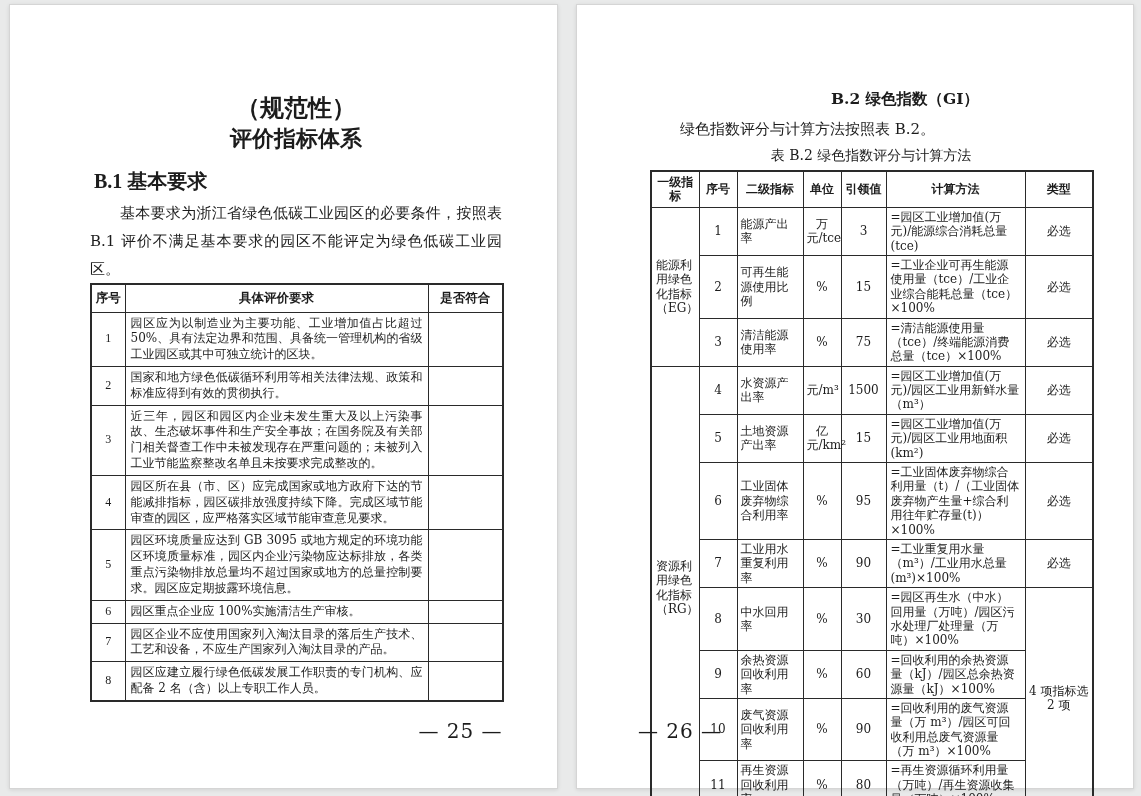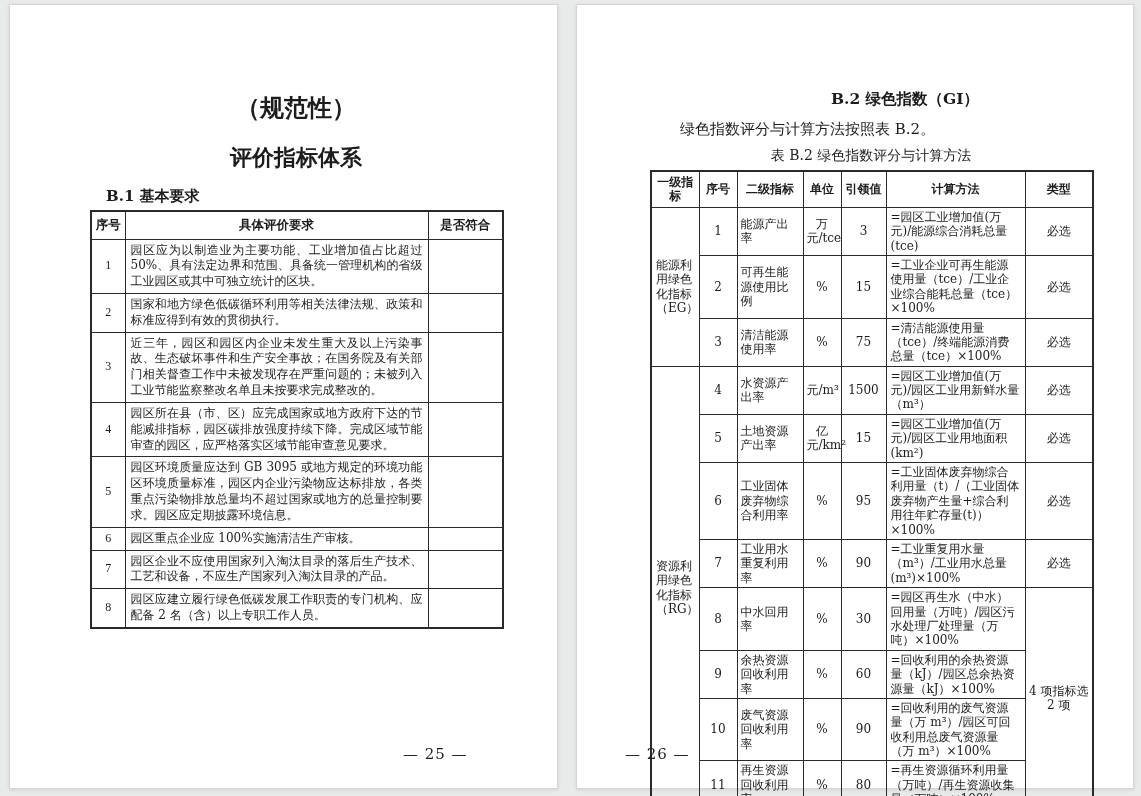--- a/index.html
+++ b/index.html
@@ -20,41 +20,41 @@
     box-shadow: 0 1px 4px rgba(0,0,0,0.10);
   }
   .page-left  { left: 9px;  width: 549px; }
   .page-right { left: 576px; width: 558px; }
 
   
   .pl-content { padding: 76px 55px 0 80px; }
   .doc-title { text-align: center; font-weight: bold; }
   .doc-title .l1 { font-size: 22px; letter-spacing: 1px; }
   .doc-title .l2 { font-size: 24px; margin-top: 11px; }
-  .doc-title .l3 { font-size: 22px; margin-top: 19px; }
-  .sec-heading { font-weight: bold; font-size: 15px; margin: 14px 0 4px 16px; }
+  .doc-title .l3 { font-size: 22px; margin-top: 0; }
+  .sec-heading { font-weight: bold; font-size: 20px; margin: 14px 0 4px 4px; font-family: Liberation Serif, serif; }
   .body-para { font-size: 15px; line-height: 28px; text-indent: 2em; text-align: justify; }
   .tbl-caption { text-align: center; font-size: 14px; margin: 7px 0 5px 0; }
 
   table { border-collapse: collapse; table-layout: fixed; }
   .t1 { width: 412px; font-size: 12px; border: 2px solid #2a2a2a; }
   .t1 th, .t1 td { border: 1px solid #2a2a2a; line-height: 1.32; vertical-align: middle; }
   .t1 th { font-weight: bold; text-align: center; padding: 5px 2px; font-size: 12.5px; }
   .t1 .col-no { width: 34px; }
   .t1 .col-req { width: 303px; }
   .t1 .col-chk { width: 75px; }
   .t1 td.no-cell { text-align: center; font-family: "Liberation Serif", serif; }
   .t1 td.req-cell { padding: 3px 5px; text-align: justify; }
 
   .pageno {
     position: absolute;
-    top: 740px;
-    font-size: 15px;
+    top: 714px;
+    font-size: 20px;
     letter-spacing: 1px;
-    text-align: left;
+    text-align: center;
   }
   .pageno-left  { left: 393px; width: 115px; }
   .pageno-right { left: 48px;  width: 110px; }
 
   
   .pr-content { padding: 84px 0 0 73px; }
   .sec-heading-b2 { font-weight: bold; font-size: 15.5px; margin-left: 27px; text-align: center; }
   .pr-para { font-size: 15px; line-height: 26px; text-indent: 2em; margin-top: 6px; width: 442px; }
   .pr-caption { width: 442px; text-align: center; font-size: 14px; margin: 5px 0 5px 0; }
 
@@ -77,20 +77,21 @@
 </head>
 <body>
 
 <div class="page page-left">
   <div class="pl-content">
     <div class="doc-title">
       <div class="l2">（规范性）</div>
       <div class="l3">评价指标体系</div>
     </div>
     <div class="sec-heading">B.1 基本要求</div>
+    <p class="body-para">基本要求为浙江省绿色低碳工业园区的必要条件，按照表 B.1 评价不满足基本要求的园区不能评定为绿色低碳工业园区。</p>
 
     <table class="t1">
       <colgroup>
           <col class="col-no">
           <col class="col-req">
           <col class="col-chk">
         </colgroup>
       <thead>
         <tr>
           <th>序号</th>

